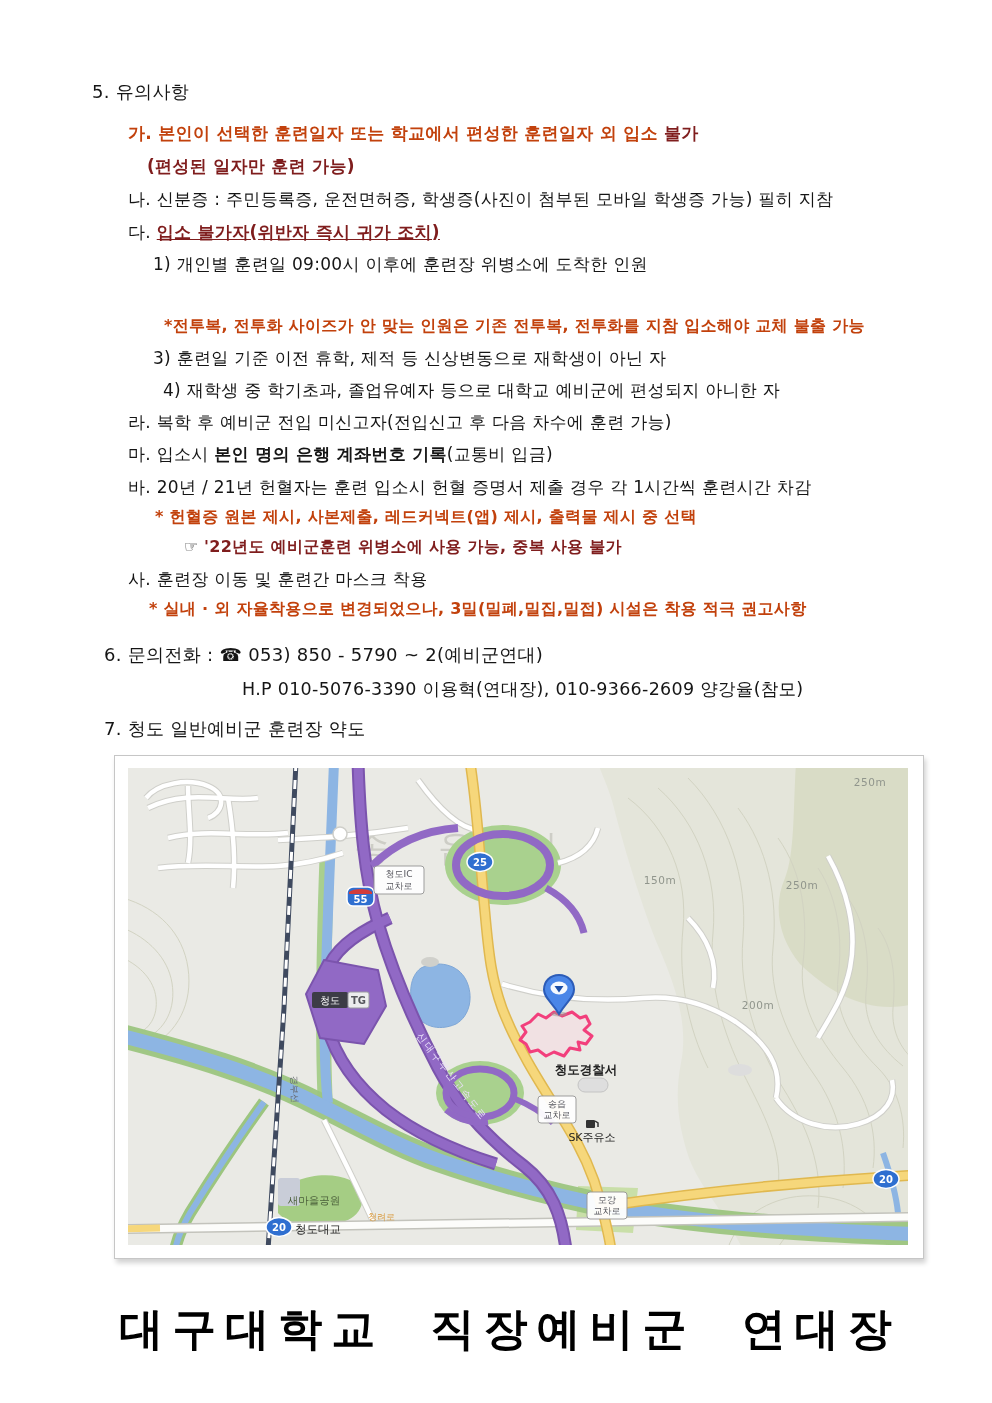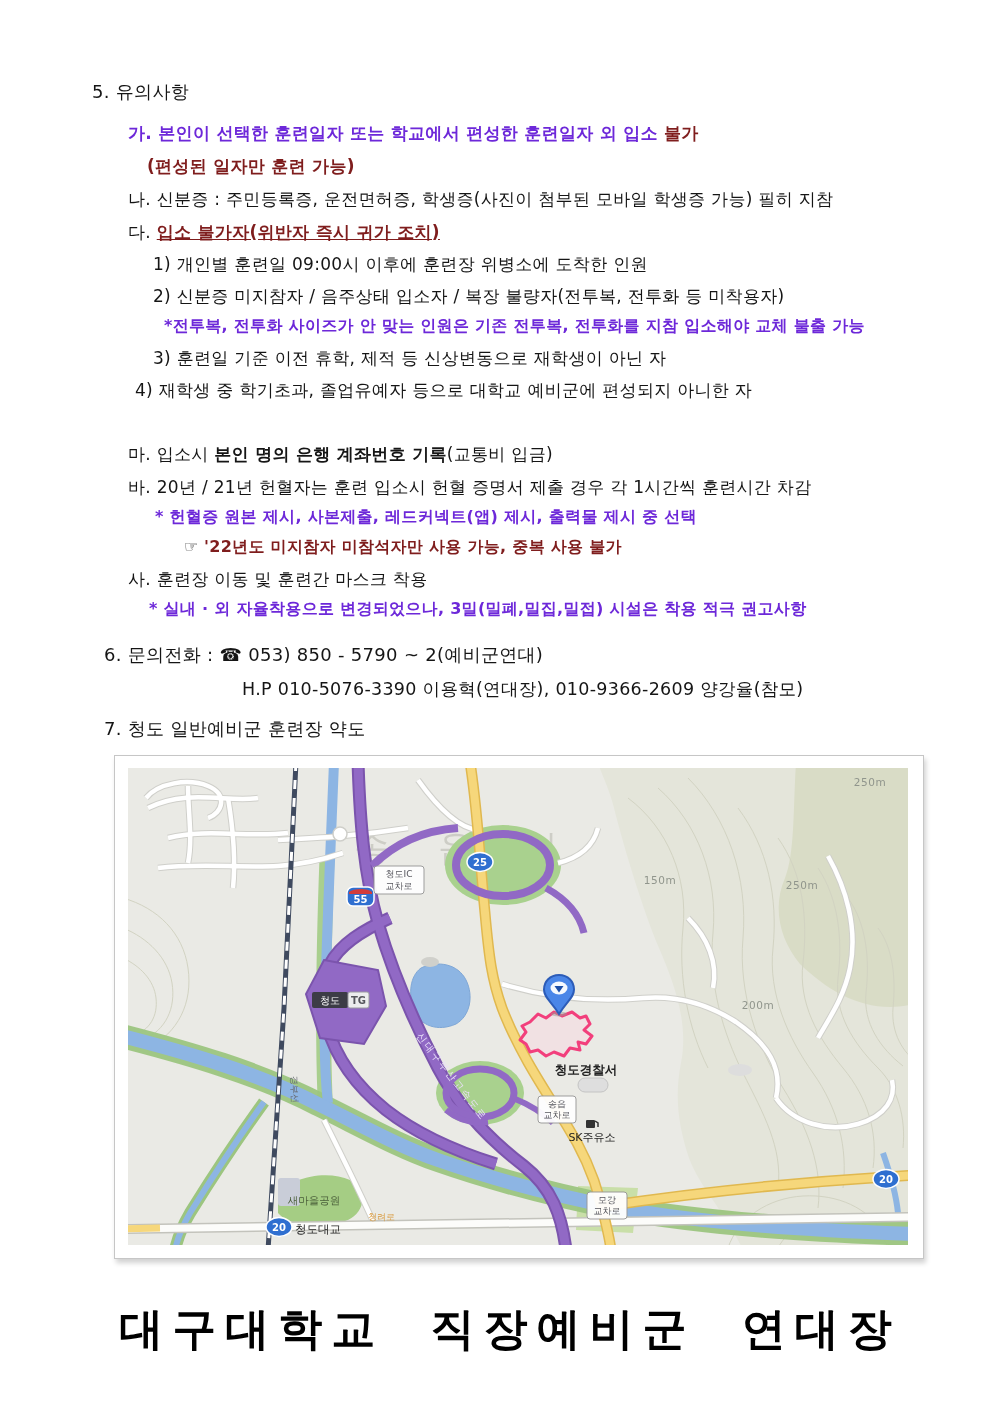--- a/index.html
+++ b/index.html
@@ -2,21 +2,21 @@
 <html><head>
 <meta charset="utf-8">
 <style>
   html,body{margin:0;padding:0;background:#fff;}
   .page{position:relative;width:992px;height:1403px;background:#fff;overflow:hidden;
         font-family:"DejaVu Sans","Liberation Sans",sans-serif;color:#111;margin-left:14px;}
   .ln{position:absolute;white-space:nowrap;font-size:17px;letter-spacing:0.3px;color:#151515;}
   .fs18{font-size:18px;}
   .fs16{font-size:16px;}
   .bold{font-weight:bold;}
-  .blue{color:#6d28d9;font-weight:bold;}
+  .blue{color:#c2410c;font-weight:bold;}
   .red{color:#7f1d1d;font-weight:bold;}
   .ru{text-decoration:underline;}
   .map-frame{position:absolute;left:100px;top:755px;width:808px;height:502px;background:#fff;
              border:1px solid #c6c6c6;box-shadow:2px 4px 5px rgba(0,0,0,0.18);}
   .map-frame svg{position:absolute;left:13px;top:12px;}
   .footer-title{position:absolute;left:0;right:0;top:1300px;text-align:center;
                 font-size:44px;font-weight:bold;letter-spacing:9px;word-spacing:22px;color:#000;}
 </style>
 </head>
 <body>
@@ -30,35 +30,35 @@
   </div>
   <div class="ln red" style="left:133px;top:155px;">(편성된 일자만 훈련 가능)</div>
 
   <div class="ln" style="left:114px;top:188px;">나. 신분증 : 주민등록증, 운전면허증, 학생증(사진이 첨부된 모바일 학생증 가능) 필히 지참</div>
 
   <div class="ln" style="left:114px;top:221px;">
     <span>다. </span><span class="red ru">입소 불가자(위반자 즉시 귀가 조치)</span>
   </div>
 
   <div class="ln" style="left:139px;top:253px;">1) 개인별 훈련일 09:00시 이후에 훈련장 위병소에 도착한 인원</div>
-  <div class="ln" style="left:139px;top:285px;">2) 신분증 미지참자 / 음주상태 입소자 / 복장 불량자(전투복, 전투화 등 미착용자)</div>
   <div class="ln blue fs16" style="left:150px;top:316px;">*전투복, 전투화 사이즈가 안 맞는 인원은 기존 전투복, 전투화를 지참 입소해야 교체 불출 가능</div>
   <div class="ln" style="left:139px;top:347px;">3) 훈련일 기준 이전 휴학, 제적 등 신상변동으로 재학생이 아닌 자</div>
-  <div class="ln" style="left:121px;top:379px;">4) 재학생 중 학기초과, 졸업유예자 등으로 대학교 예비군에 편성되지 아니한 자</div>
-
+  <div class="ln" style="left:149px;top:379px;">4) 재학생 중 학기초과, 졸업유예자 등으로 대학교 예비군에 편성되지 아니한 자</div>
+
+  <div class="ln" style="left:114px;top:411px;">라. 복학 후 예비군 전입 미신고자(전입신고 후 다음 차수에 훈련 가능)</div>
 
   <div class="ln" style="left:114px;top:443px;">
     <span>마. 입소시 </span><span class="bold">본인 명의 은행 계좌번호 기록</span><span>(교통비 입금)</span>
   </div>
 
   <div class="ln" style="left:114px;top:476px;">바. 20년 / 21년 헌혈자는 훈련 입소시 헌혈 증명서 제출 경우 각 1시간씩 훈련시간 차감</div>
   <div class="ln blue fs16" style="left:141px;top:507px;">* 헌혈증 원본 제시, 사본제출, 레드커넥트(앱) 제시, 출력물 제시 중 선택</div>
   <div class="ln fs16" style="left:170px;top:537px;">
     <span>☞</span>
-    <span class="red">'22년도 미지참자 미참석자만 사용 가능, 중복 사용 불가</span>
+    <span class="red">'22년도 예비군훈련 위병소에 사용 가능, 중복 사용 불가</span>
   </div>
 
   <div class="ln" style="left:114px;top:568px;">사. 훈련장 이동 및 훈련간 마스크 착용</div>
   <div class="ln blue fs16" style="left:135px;top:599px;">* 실내 · 외 자율착용으로 변경되었으나, 3밀(밀폐,밀집,밀접) 시설은 착용 적극 권고사항</div>
 
   <div class="ln fs18" style="left:90px;top:643px;">
     <span>6. 문의전화 : </span><span>☎</span><span> 053) 850 - 5790 ~ 2(예비군연대)</span>
   </div>
   <div class="ln" style="left:228px;top:677px;font-size:17.5px;">H.P 010-5076-3390 이용혁(연대장), 010-9366-2609 양강율(참모)</div>
 

